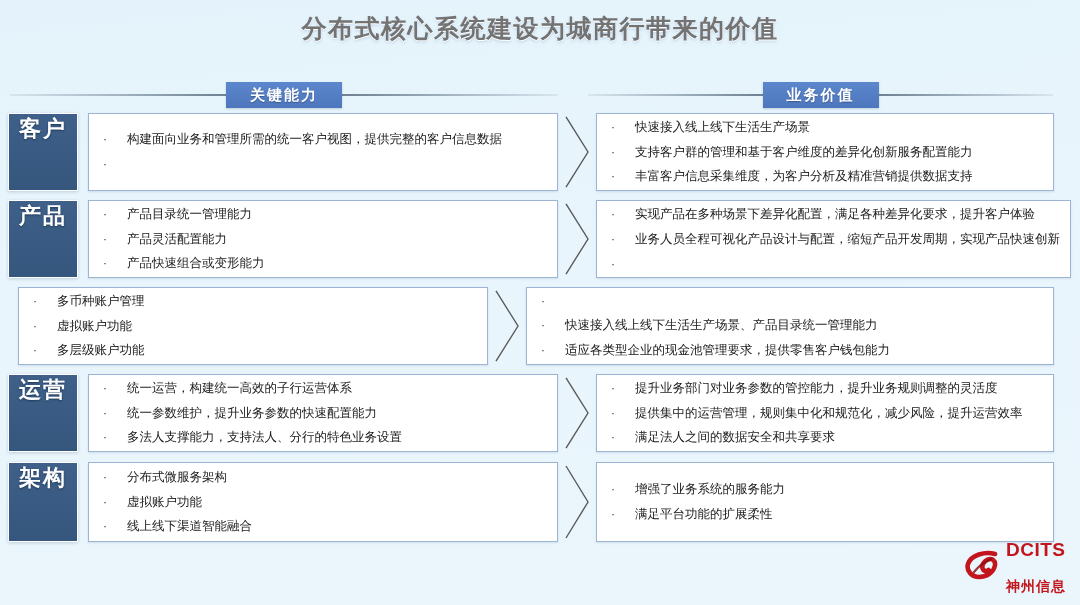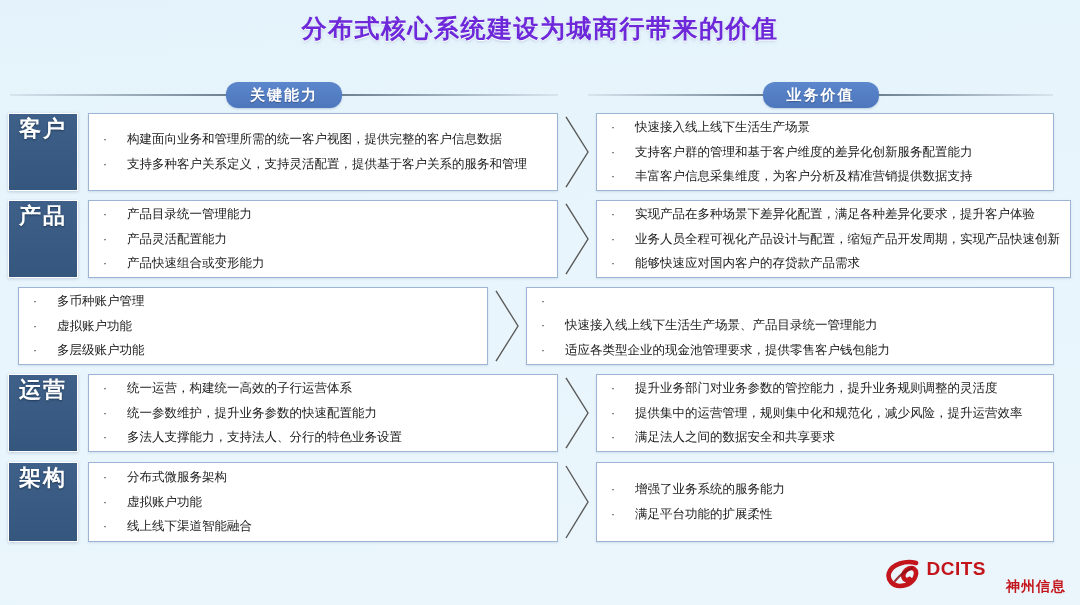--- a/index.html
+++ b/index.html
@@ -23,21 +23,21 @@
 
   
   .title {
     position: absolute;
     top: 12px;
     left: 0;
     width: 1080px;
     text-align: center;
     font-size: 25px;
     font-weight: bold;
-    color: #6d28d9;
+    color: #737373;
     letter-spacing: 1.5px;
     text-shadow: 0 1px 0 #ffffff, 0 2px 3px rgba(120,150,190,0.35);
   }
 
   
   .col-head {
     position: absolute;
     height: 26px;
     display: flex;
     align-items: center;
@@ -54,21 +54,20 @@
     flex: 0 0 auto;
     background: linear-gradient(180deg, #5c87cc 0%, #4d76bd 100%);
     color: #ffffff;
     font-size: 15px;
     font-weight: bold;
     letter-spacing: 2px;
     padding: 5px 24px 6px;
     line-height: 1;
     text-shadow: 0 1px 1px rgba(20,40,70,0.4);
     box-shadow: 0 1px 2px rgba(60,90,130,0.25);
-    border-radius: 12px;
   }
 
   #head-left  { left: 10px;  width: 548px; }
   #head-right { left: 588px; width: 465px; }
   #head-left  { top: 82px; }
   #head-right { top: 82px; }
 
   
   .row {
     position: absolute;
@@ -141,21 +140,21 @@
   
   .logo {
     position: absolute;
     right: 14px;
     bottom: 12px;
     display: flex;
     align-items: center;
     gap: 7px;
   }
   .logo .mark { flex: 0 0 auto; }
-  .logo .words { display: flex; flex-direction: row; line-height: 1; gap: 20px; }
+  .logo .words { display: flex; flex-direction: column; line-height: 1; }
   .logo .words .en {
     font-size: 19px;
     font-weight: bold;
     color: #c3161c;
     letter-spacing: 0.5px;
   }
   .logo .words .cn {
     font-size: 14px;
     font-weight: bold;
     color: #c3161c;
@@ -188,21 +187,20 @@
           <span>客户</span>
         </div>
         <div class="card left">
           <ul class="bullets">
             <li>
               <span class="dot">·</span>
               <span class="txt">构建面向业务和管理所需的统一客户视图，提供完整的客户信息数据</span>
             </li>
             <li>
               <span class="dot">·</span>
-              <span class="txt">支持多种客户关系定义，支持灵活配置，提供基于客户关系的服务和管理</span>
             </li>
           </ul>
         </div>
         <div class="chev">
           <svg width="26" height="74" viewBox="0 0 26 76" preserveAspectRatio="none">
             <path d="M2 2 L24 38 L2 74" fill="none" stroke="#5a5a5a" stroke-width="1.4"></path>
           </svg>
         </div>
         <div class="card right">
           <ul class="bullets">
@@ -251,21 +249,20 @@
             <li>
               <span class="dot">·</span>
               <span class="txt">实现产品在多种场景下差异化配置，满足各种差异化要求，提升客户体验</span>
             </li>
             <li>
               <span class="dot">·</span>
               <span class="txt">业务人员全程可视化产品设计与配置，缩短产品开发周期，实现产品快速创新</span>
             </li>
             <li>
               <span class="dot">·</span>
-              <span class="txt">能够快速应对国内客户的存贷款产品需求</span>
             </li>
           </ul>
         </div>
       </div>
       <div class="row" style="top: 287px; height: 78px;">
         <div class="card left">
           <ul class="bullets">
             <li>
               <span class="dot">·</span>
               <span class="txt">多币种账户管理</span>

